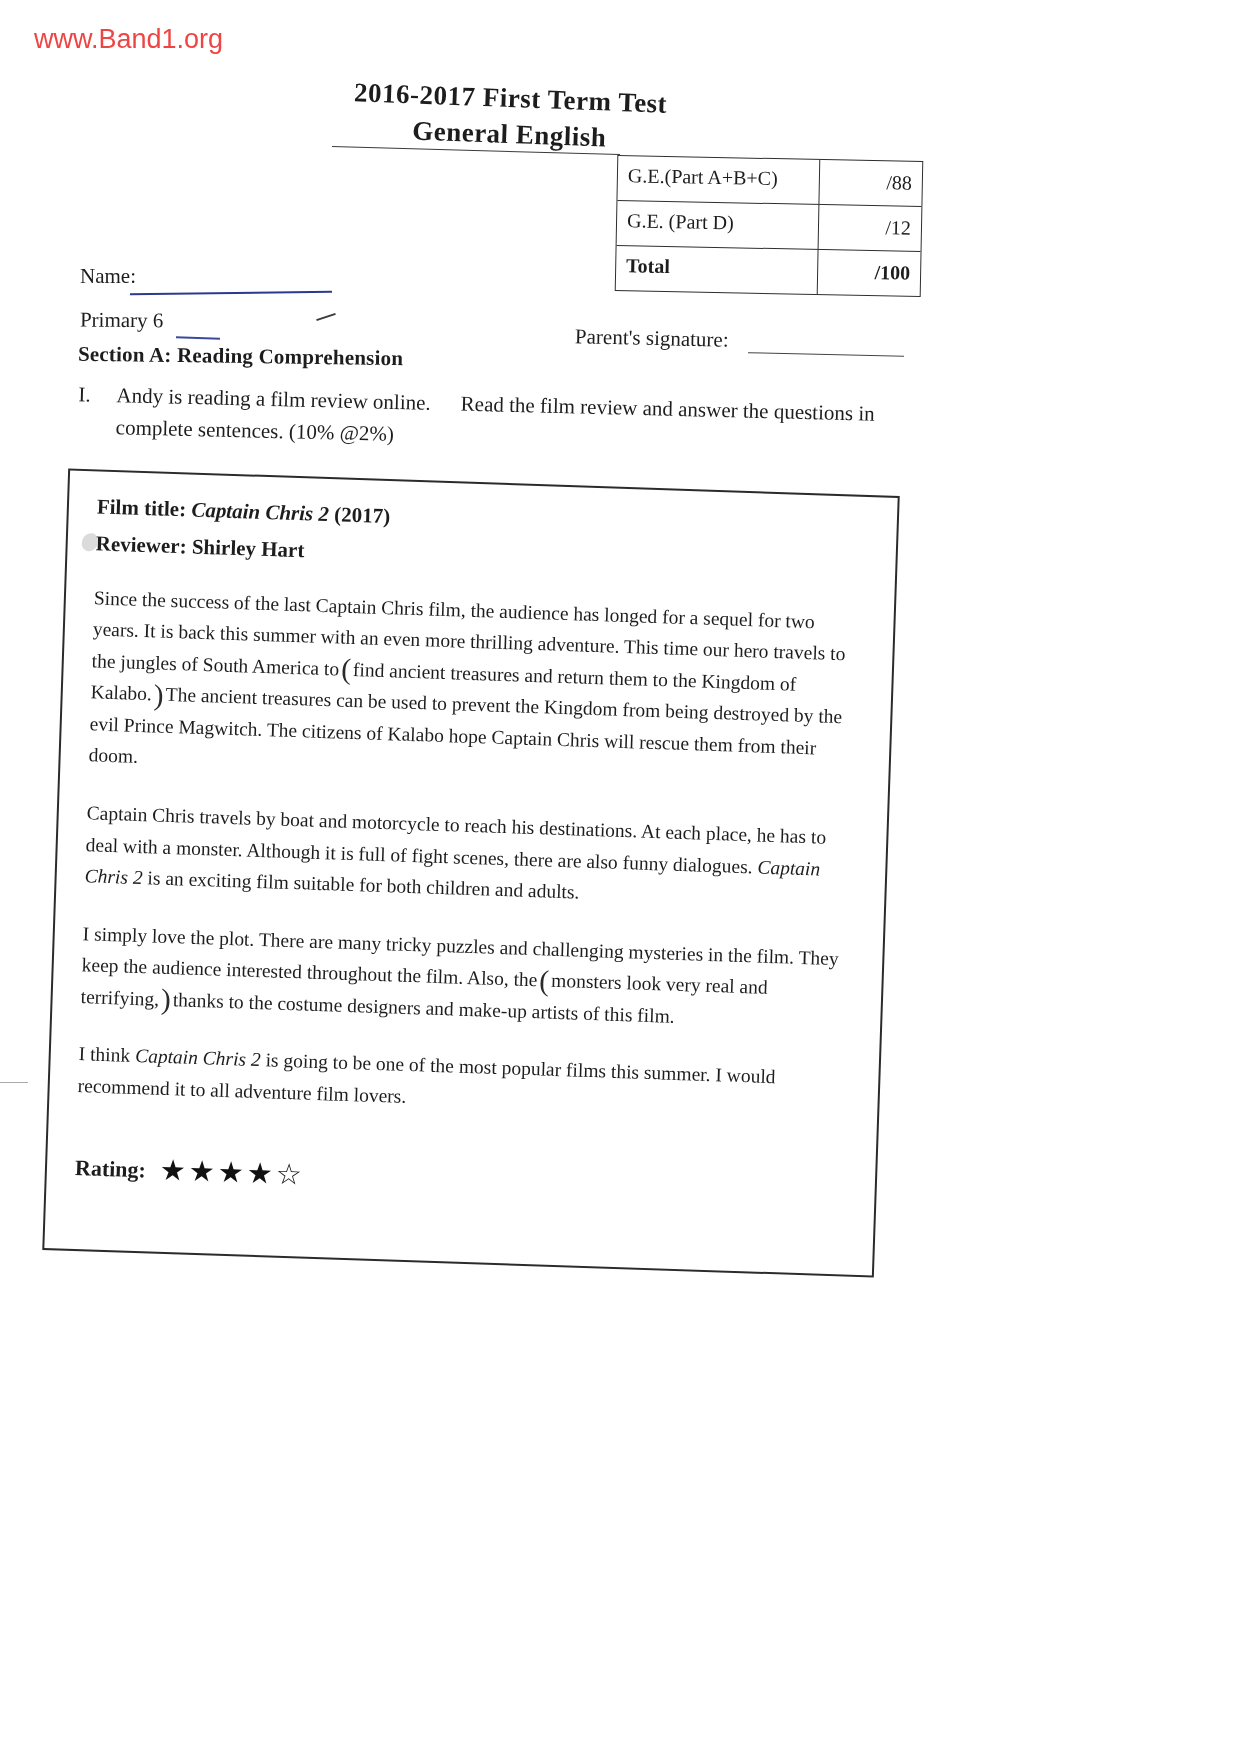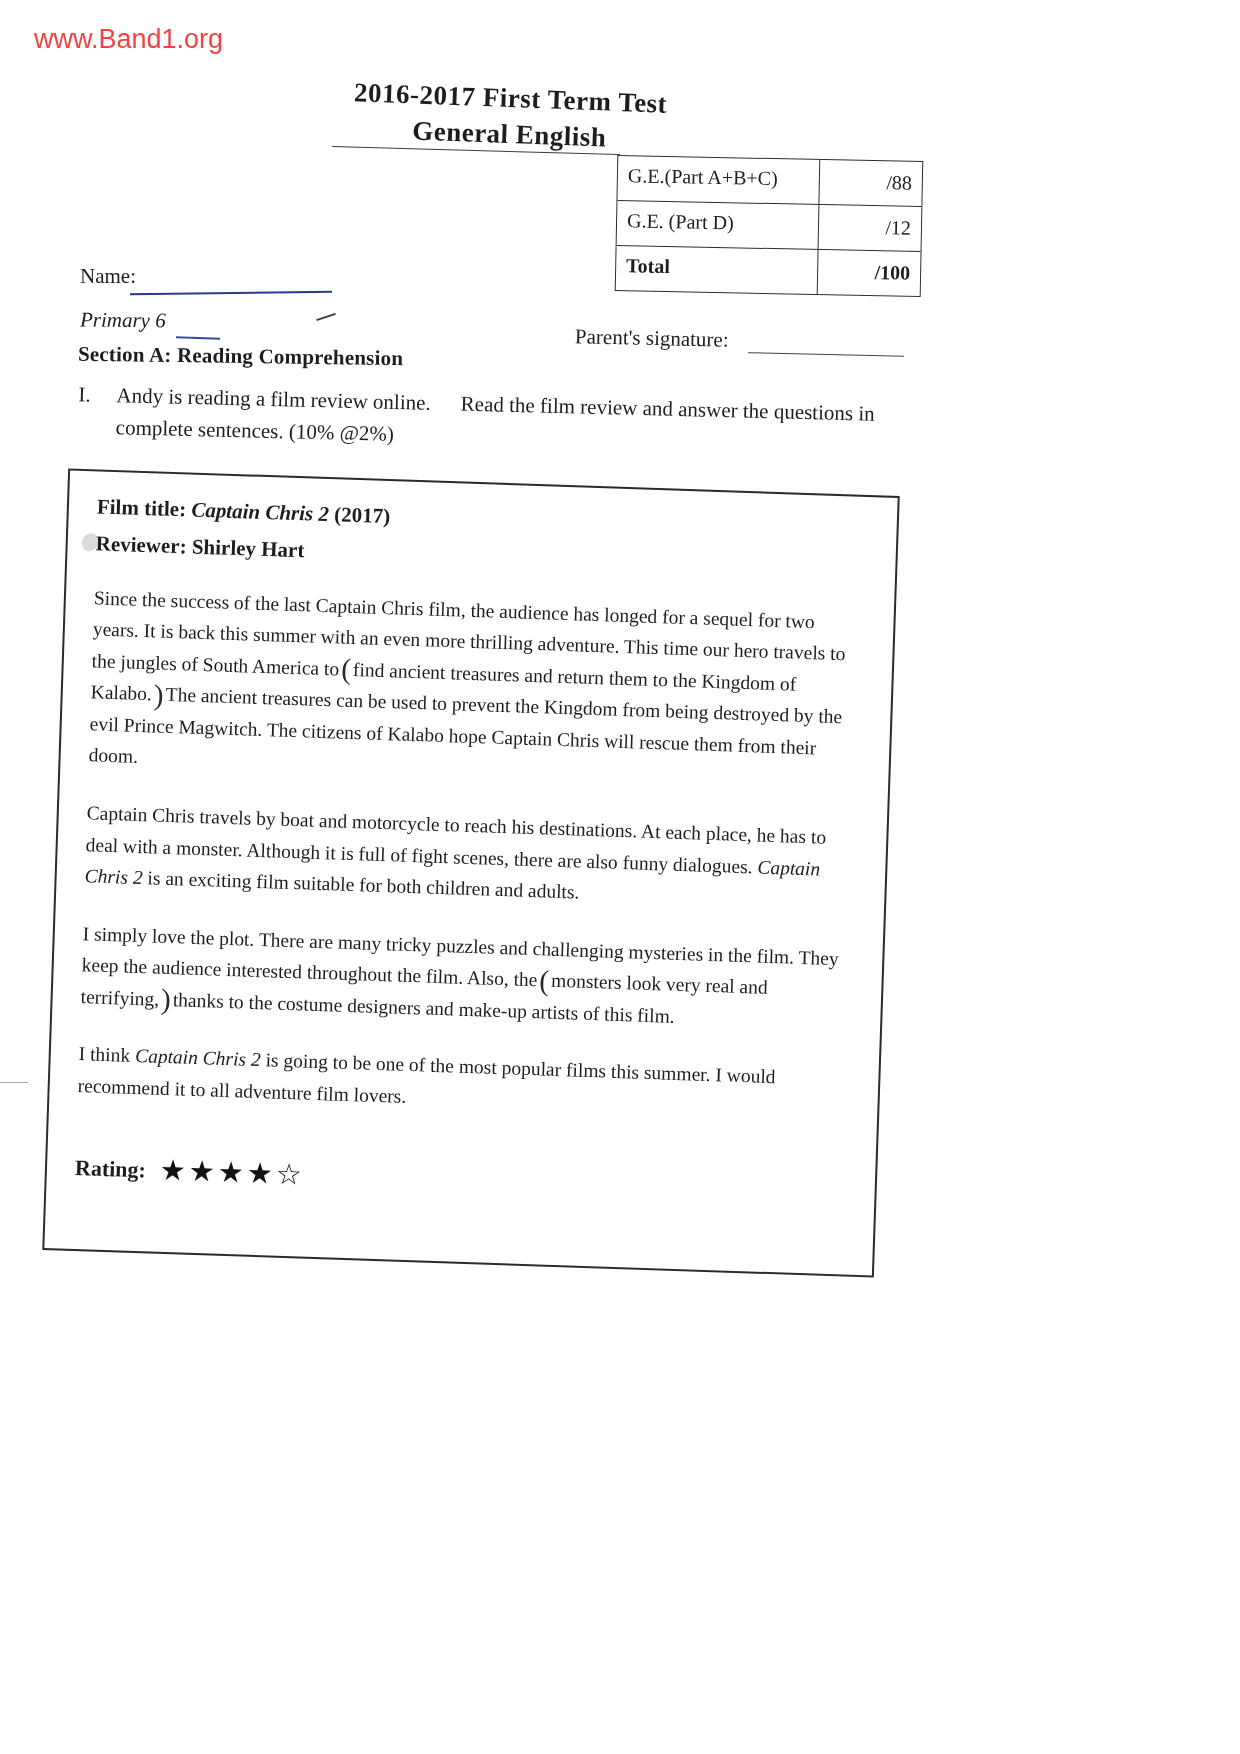--- a/index.html
+++ b/index.html
@@ -51,21 +51,21 @@
   }
   .bold { font-weight:bold; }
 
   .field-label { font-size:21px; }
   .name-label   { left:80px; top:264px; }
   .name-line {
     left:130px; top:292px; width:202px; height:0;
     border-top:2.5px solid #2b3990;
     transform:rotate(-0.7deg);
   }
-  .class-label  { left:80px; top:308px; transform:rotate(0.6deg);font-style:italic; }
+  .class-label  { left:80px; top:308px; transform:rotate(0.6deg); }
   .class-line {
     left:176px; top:337px; width:44px; height:0;
     border-top:2.2px solid #3a4aa0;
     transform:rotate(2deg);
   }
   .pen-tick {
     left:316px; top:316px; width:20px; height:0;
     border-top:2.5px solid #3a3a3a;
     transform:rotate(-18deg);
   }

